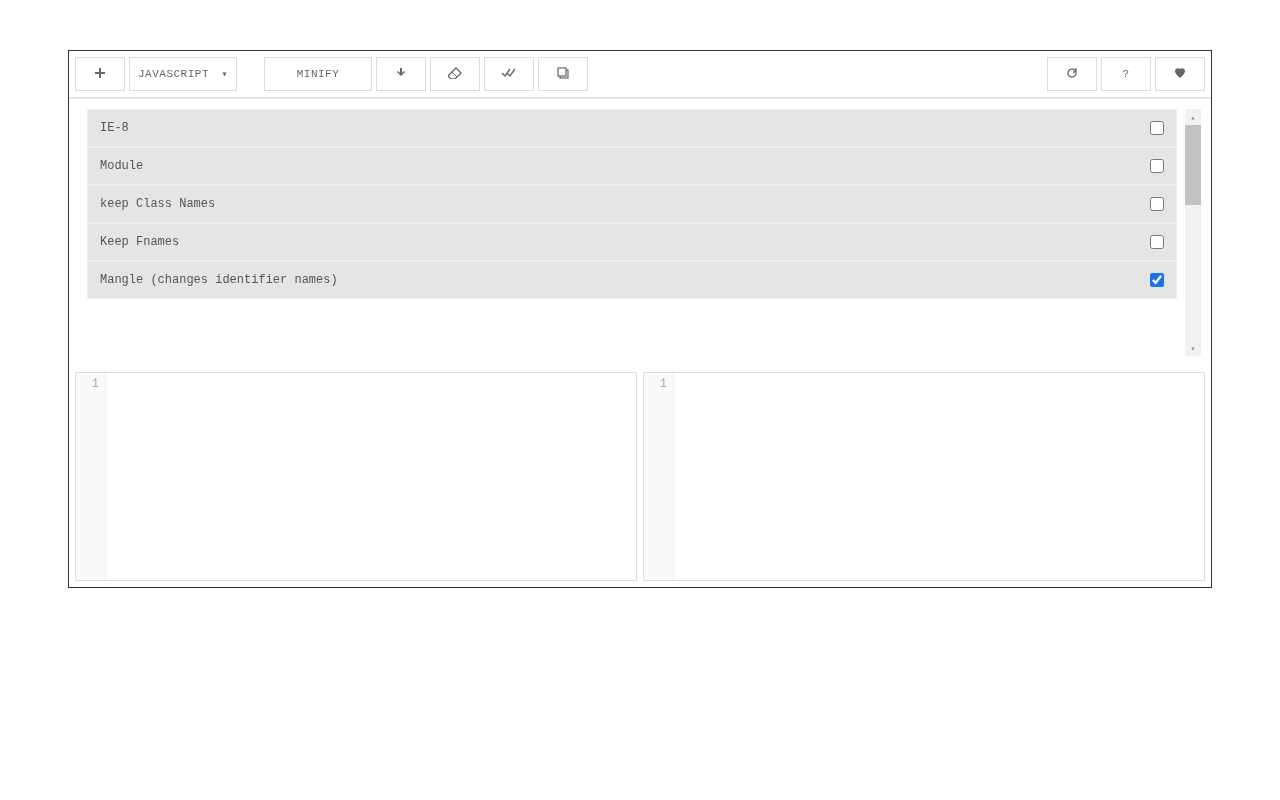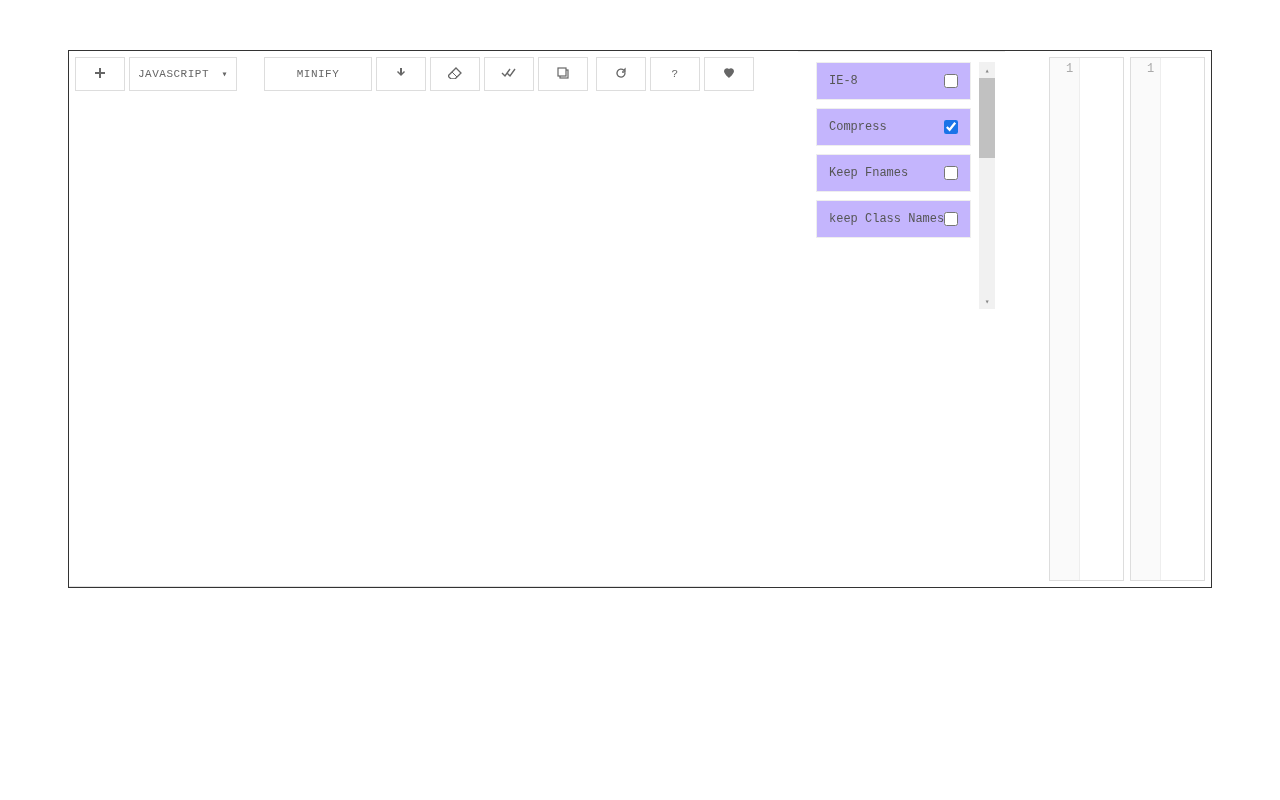--- a/index.html
+++ b/index.html
@@ -8,21 +8,21 @@
     font-size: 12px;
     color: #333;
     background: #fff;
     padding: 50px 68px;
   }
   .app {
     border: 1px solid #333;
     width: 100%;
     height: 538px;
     display: flex;
-    gap: 38px;
+    flex-direction: column;
   }
   .toolbar {
     display: flex;
     padding: 6px;
     border-bottom: 1px solid #e0e0e0;
     gap: 4px;
   }
   .toolbar-spacer { flex: 1; }
   .btn {
     border: 1px solid #ddd;
@@ -63,24 +63,24 @@
     height: 268px;
     position: relative;
     display: flex;
   }
   .settings-scroll {
     flex: 1;
     overflow: hidden;
     padding-right: 8px;
   }
   .setting-row {
-    background: #c4b5fd;
+    background: #e5e5e5;
     border: 1px solid #eee;
     padding: 11px 12px;
-    margin-bottom: 8px;
+    margin-bottom: 0;
     display: flex;
     align-items: flex-start;
     justify-content: space-between;
     font-size: 12px;
     color: #555;
   }
   .setting-row input[type=checkbox] {
     width: 14px; height: 14px;
     accent-color: #1a73e8;
     cursor: pointer;
@@ -200,30 +200,34 @@
   </div>
 
 
   <div class="settings-body">
     <div class="settings-scroll">
       <div class="setting-row">
         <span>IE-8</span>
         <input type="checkbox" style="">
       </div>
       <div class="setting-row">
-        <span>Compress</span>
+        <span>Module</span>
+        <input type="checkbox" style="">
+      </div>
+      <div class="setting-row">
+        <span>keep Class Names</span>
+        <input type="checkbox" style="">
+      </div>
+      <div class="setting-row">
+        <span>Keep Fnames</span>
+        <input type="checkbox" style="">
+      </div>
+      <div class="setting-row">
+        <span>Mangle (changes identifier names)</span>
         <input type="checkbox" checked="" style="">
-      </div>
-      <div class="setting-row">
-        <span>Keep Fnames</span>
-        <input type="checkbox" style="">
-      </div>
-      <div class="setting-row">
-        <span>keep Class Names</span>
-        <input type="checkbox" style="">
       </div>
     </div>
     <div class="scrollbar-fake">
       <div class="scroll-arrow">▴</div>
       <div class="scroll-track">
         <div class="scroll-thumb"></div>
       </div>
       <div class="scroll-arrow">▾</div>
     </div>
   </div>

